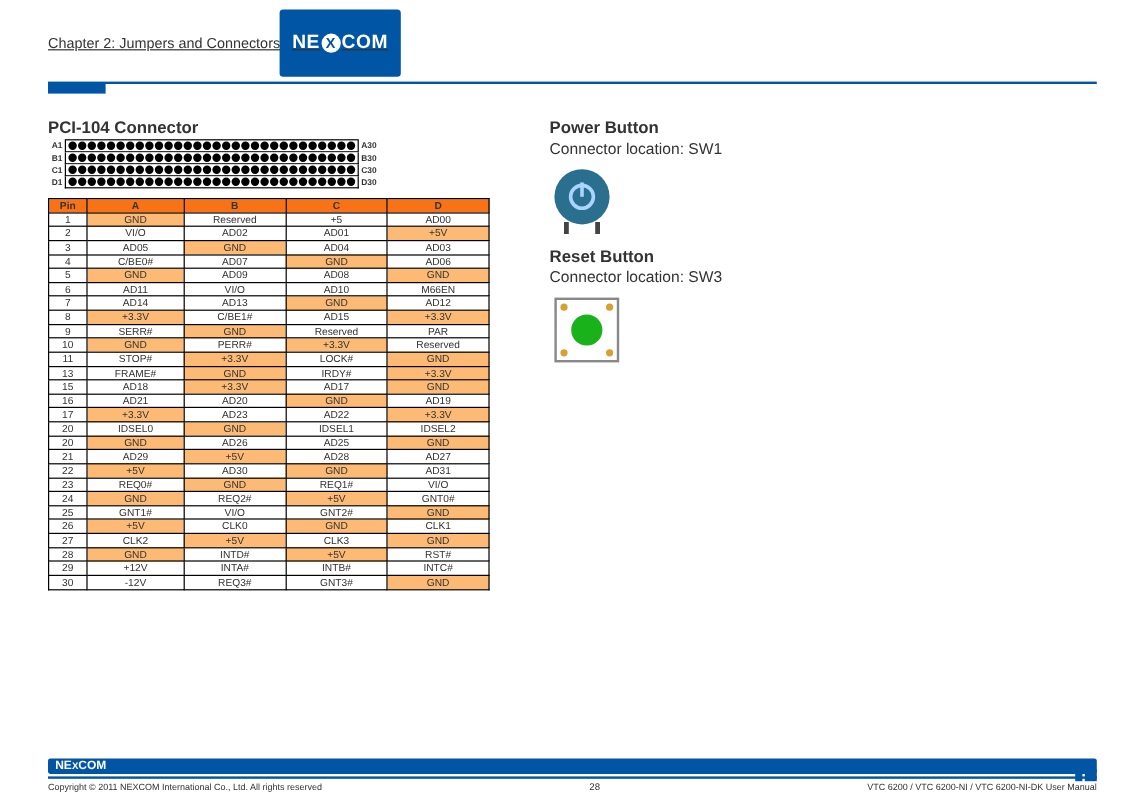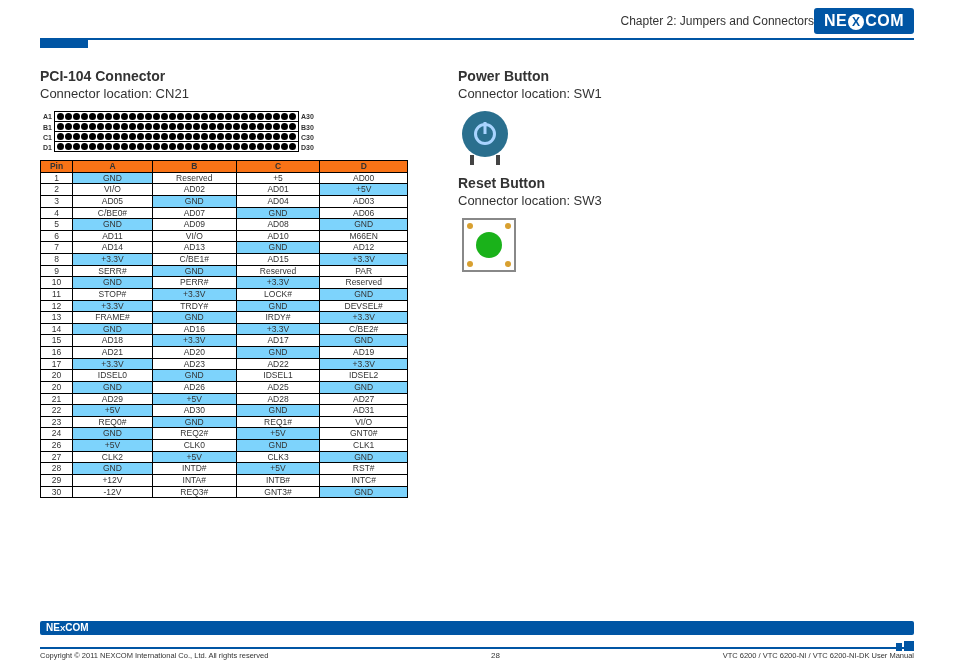--- a/index.html
+++ b/index.html
@@ -6,31 +6,32 @@
   body {
     font-family: "Segoe UI", Arial, sans-serif;
     width: 954px;
     height: 672px;
     position: relative;
     background: #fff;
     color: #333;
   }
   .header {
     display: flex;
-    justify-content: flex-end;
+    justify-content: flex-start;
     align-items: center;
     padding: 8px 40px 0 40px;
+    text-decoration: underline;
   }
   .chapter-title { font-size: 12px; color: #333; }
   .logo-box {
     background: #0055a4;
     color: #fff;
     font-weight: bold;
     font-size: 16px;
-    padding: 4px 10px;
+    padding: 19px 10px;
     border-radius: 3px;
     letter-spacing: 0.5px;
   }
   .logo-box .ex { background:#fff; color:#0055a4; border-radius:50%; display:inline-block; width:16px; height:16px; line-height:16px; text-align:center; font-size:12px; margin:0 1px;}
   .header-rule-wrap { padding: 4px 40px 0 40px; }
   .header-rule { height: 2px; background: #0055a4; position: relative; }
   .header-rule::before {
     content: ""; position: absolute; left: 0; top: 2px;
     width: 48px; height: 8px; background: #0055a4;
   }
@@ -44,21 +45,21 @@
   .conn-row { display:flex; align-items:center; }
   .conn-lbl { font-size:7px; font-weight:bold; width:14px; text-align:right; padding-right:2px;}
   .conn-lbl-r { font-size:7px; font-weight:bold; width:18px; padding-left:2px;}
   .pin-strip { display:flex; gap:1px; background:#fff; border:1px solid #000; padding:1px 2px;}
   .pin-strip.inner { border-top:none; }
   .pin-dot { width:7px; height:7px; border-radius:50%; background:#000; }
 
   table.pinout { border-collapse: collapse; width: 100%; font-size: 8.5px; }
   table.pinout th, table.pinout td { border: 1px solid #000; padding: 0 2px; text-align:center; line-height:1.25; }
   table.pinout th { background: #f97316; font-weight: bold; }
-  table.pinout td.grey { background: #7dd3fc; }
+  table.pinout td.grey { background: #fdba74; }
   table.pinout td.pin { width: 32px; }
 
   .power-btn-diag { width:46px; height:46px; border-radius:50%; background:#2a6f8e; position:relative; margin:6px 0 18px 4px;}
   .power-btn-diag::before, .power-btn-diag::after {
     content:""; position:absolute; width:4px; height:10px; background:#444; bottom:-8px;
   }
   .power-btn-diag::before{ left:8px;} .power-btn-diag::after{ right:8px;}
   .power-sym { position:absolute; top:50%; left:50%; transform:translate(-50%,-50%); width:22px; height:22px;
     border:3px solid #a9d4ff; border-radius:50%;}
   .power-sym::after{content:""; position:absolute; top:-4px; left:50%; transform:translateX(-50%); width:3px; height:12px; background:#a9d4ff;}
@@ -67,39 +68,38 @@
   .reset-diag .corner { width:6px; height:6px; border-radius:50%; background:#d8a030; position:absolute;}
   .reset-diag .c1{top:3px;left:3px;} .reset-diag .c2{top:3px;right:3px;}
   .reset-diag .c3{bottom:3px;left:3px;} .reset-diag .c4{bottom:3px;right:3px;}
   .reset-diag .dot { width:26px; height:26px; border-radius:50%; background:#1ab21a; position:absolute; top:50%; left:50%; transform:translate(-50%,-50%);}
 
   .footer { position:absolute; bottom:12px; left:40px; right:40px; }
   .footer-rule { height:2px; background:#0055a4; margin-bottom:2px; position:relative;}
   .footer-rule::after{content:""; position:absolute; right:0; top:-6px; width:10px; height:10px; background:#0055a4;}
   .footer-rule::before{content:""; position:absolute; right:12px; top:-4px; width:6px; height:8px; background:#0055a4;}
   .footer-row { display:flex; justify-content:space-between; align-items:flex-end; font-size:7.5px; color:#333;}
-  .footer-logo { background:#0055a4; color:#fff; font-weight:bold; font-size:10px; padding:1px 6px; border-radius:2px; margin-bottom:12px; display:inline-block;}
+  .footer-logo { background:#0055a4; color:#fff; font-weight:bold; font-size:10px; padding:1px 6px; border-radius:2px; margin-bottom:2px; display:inline-block;}
   .footer-left { display:flex; flex-direction:column; }
   .page-num { font-size:8px; }
 </style>
 </head>
 <body>
 
 <div class="header">
   <div class="chapter-title">Chapter 2: Jumpers and Connectors</div>
   <div class="logo-box">NE<span class="ex">X</span>COM</div>
 </div>
 <div class="header-rule-wrap">
     <div class="header-rule"></div>
   </div>
 
 <div class="content">
   <div class="left">
     <h2 class="sect">PCI-104 Connector</h2>
-    <div class="subloc">Connector location: CN21</div>
 
     <div class="conn-diagram" id="conn-diagram">
         <div class="conn-row">
           <div class="conn-lbl">A1</div>
           <div class="pin-strip">
             <div class="pin-dot"></div>
             <div class="pin-dot"></div>
             <div class="pin-dot"></div>
             <div class="pin-dot"></div>
             <div class="pin-dot"></div>
@@ -323,39 +323,25 @@
             <td>Reserved</td>
           </tr>
           <tr>
             <td class="pin">11</td>
             <td>STOP#</td>
             <td class="grey">+3.3V</td>
             <td>LOCK#</td>
             <td class="grey">GND</td>
           </tr>
           <tr>
-            <td class="pin">12</td>
-            <td class="grey">+3.3V</td>
-            <td>TRDY#</td>
-            <td class="grey">GND</td>
-            <td>DEVSEL#</td>
-          </tr>
-          <tr>
             <td class="pin">13</td>
             <td>FRAME#</td>
             <td class="grey">GND</td>
             <td>IRDY#</td>
             <td class="grey">+3.3V</td>
-          </tr>
-          <tr>
-            <td class="pin">14</td>
-            <td class="grey">GND</td>
-            <td>AD16</td>
-            <td class="grey">+3.3V</td>
-            <td>C/BE2#</td>
           </tr>
           <tr>
             <td class="pin">15</td>
             <td>AD18</td>
             <td class="grey">+3.3V</td>
             <td>AD17</td>
             <td class="grey">GND</td>
           </tr>
           <tr>
             <td class="pin">16</td>
@@ -405,20 +391,27 @@
             <td class="grey">GND</td>
             <td>REQ1#</td>
             <td>VI/O</td>
           </tr>
           <tr>
             <td class="pin">24</td>
             <td class="grey">GND</td>
             <td>REQ2#</td>
             <td class="grey">+5V</td>
             <td>GNT0#</td>
+          </tr>
+          <tr>
+            <td class="pin">25</td>
+            <td>GNT1#</td>
+            <td>VI/O</td>
+            <td>GNT2#</td>
+            <td class="grey">GND</td>
           </tr>
           <tr>
             <td class="pin">26</td>
             <td class="grey">+5V</td>
             <td>CLK0</td>
             <td class="grey">GND</td>
             <td>CLK1</td>
           </tr>
           <tr>
             <td class="pin">27</td>

